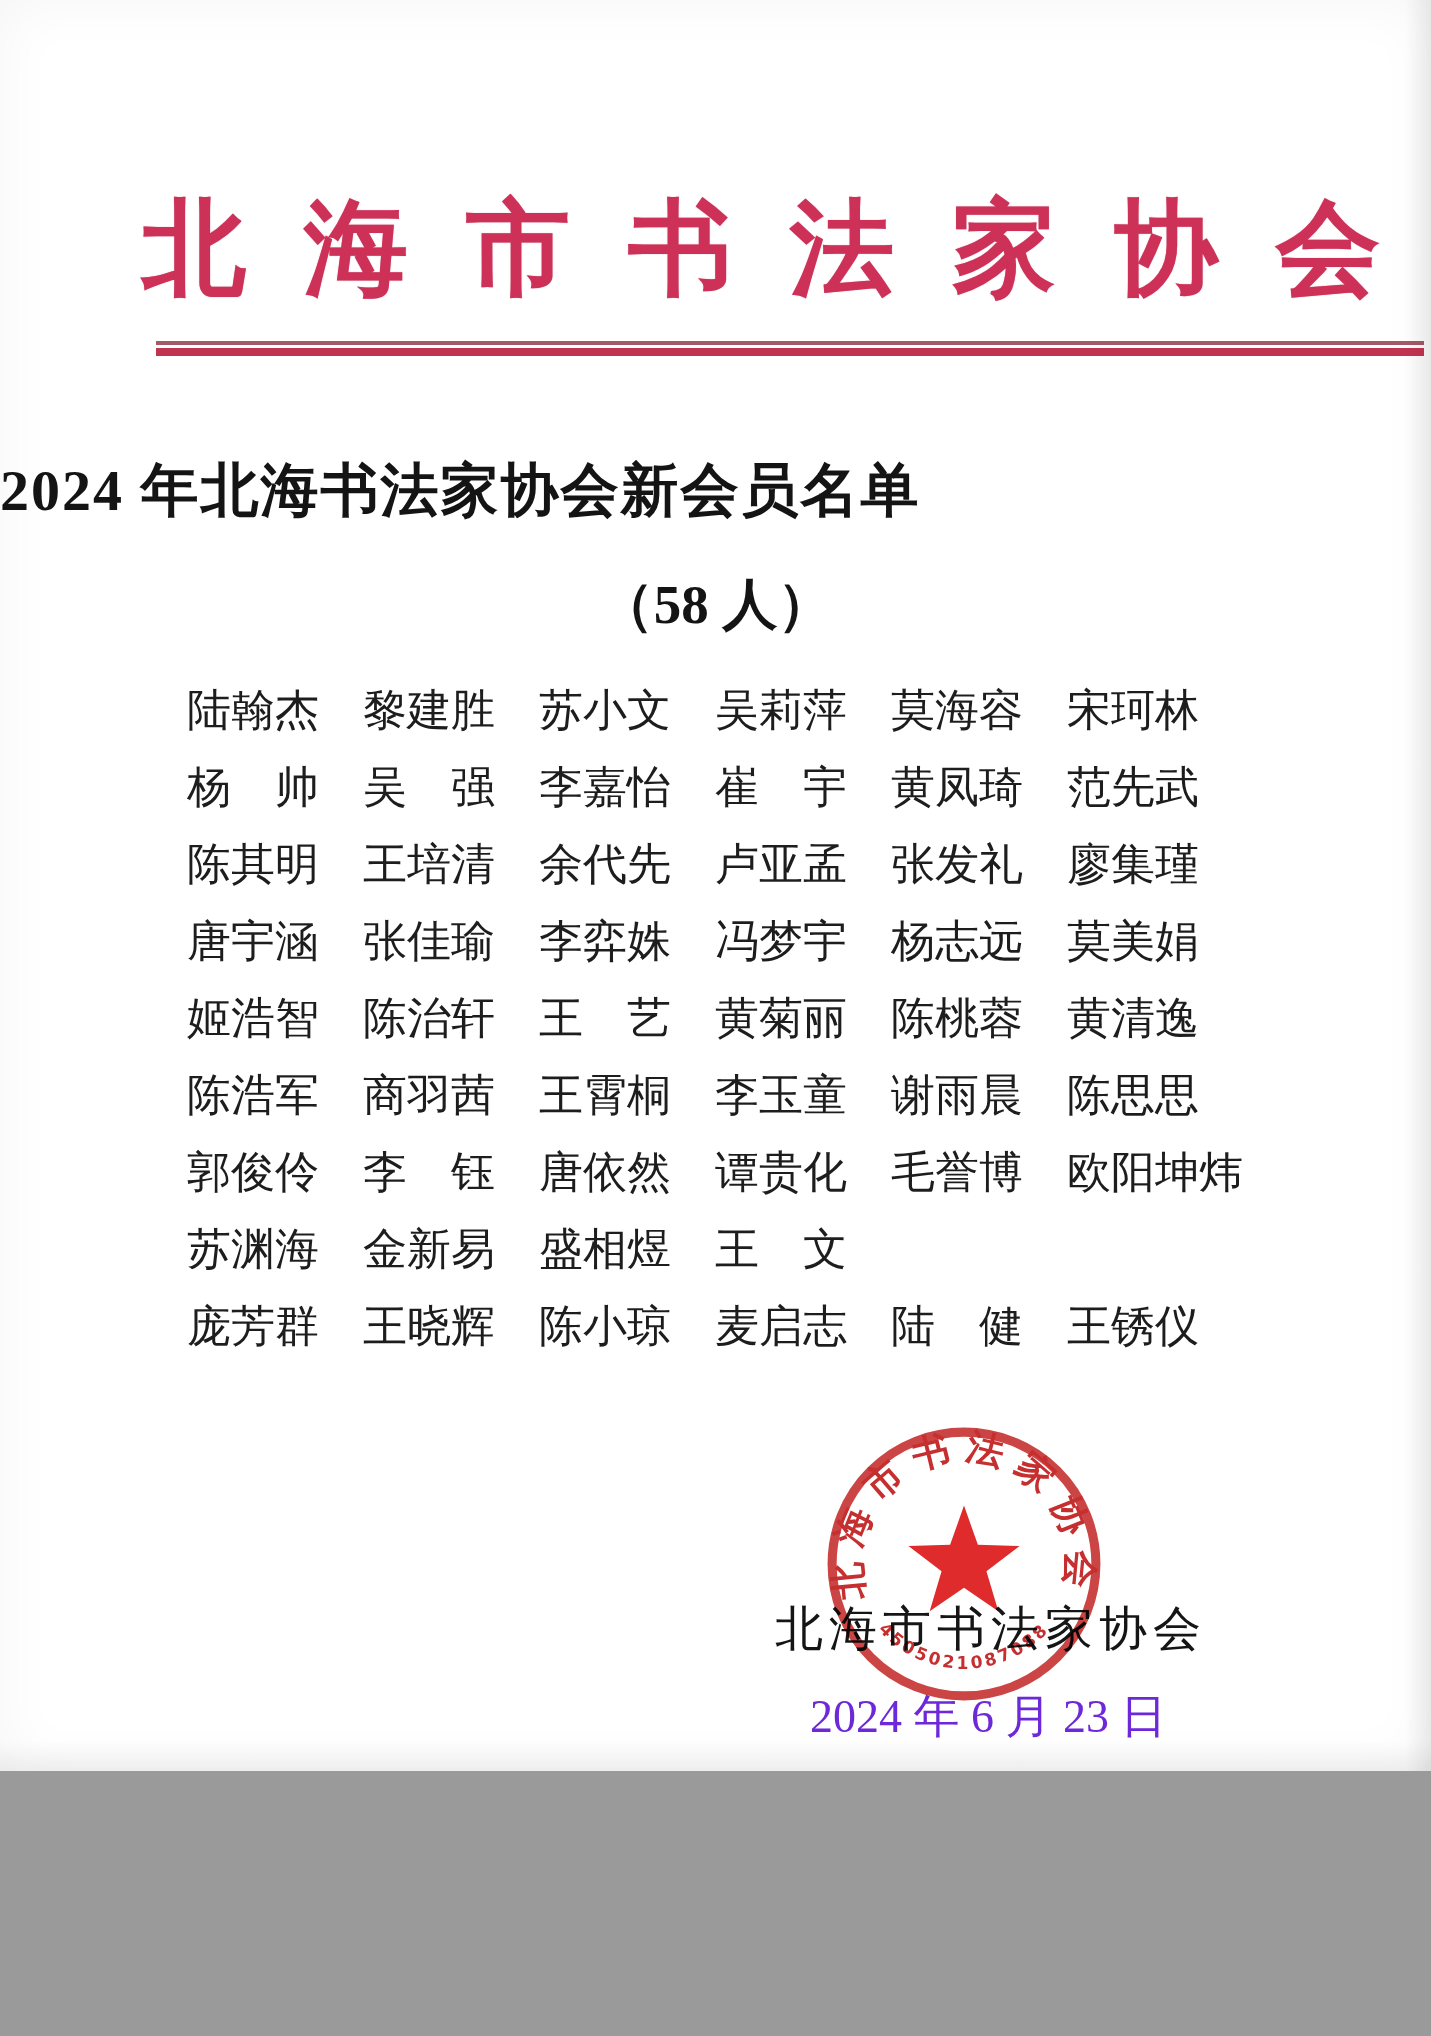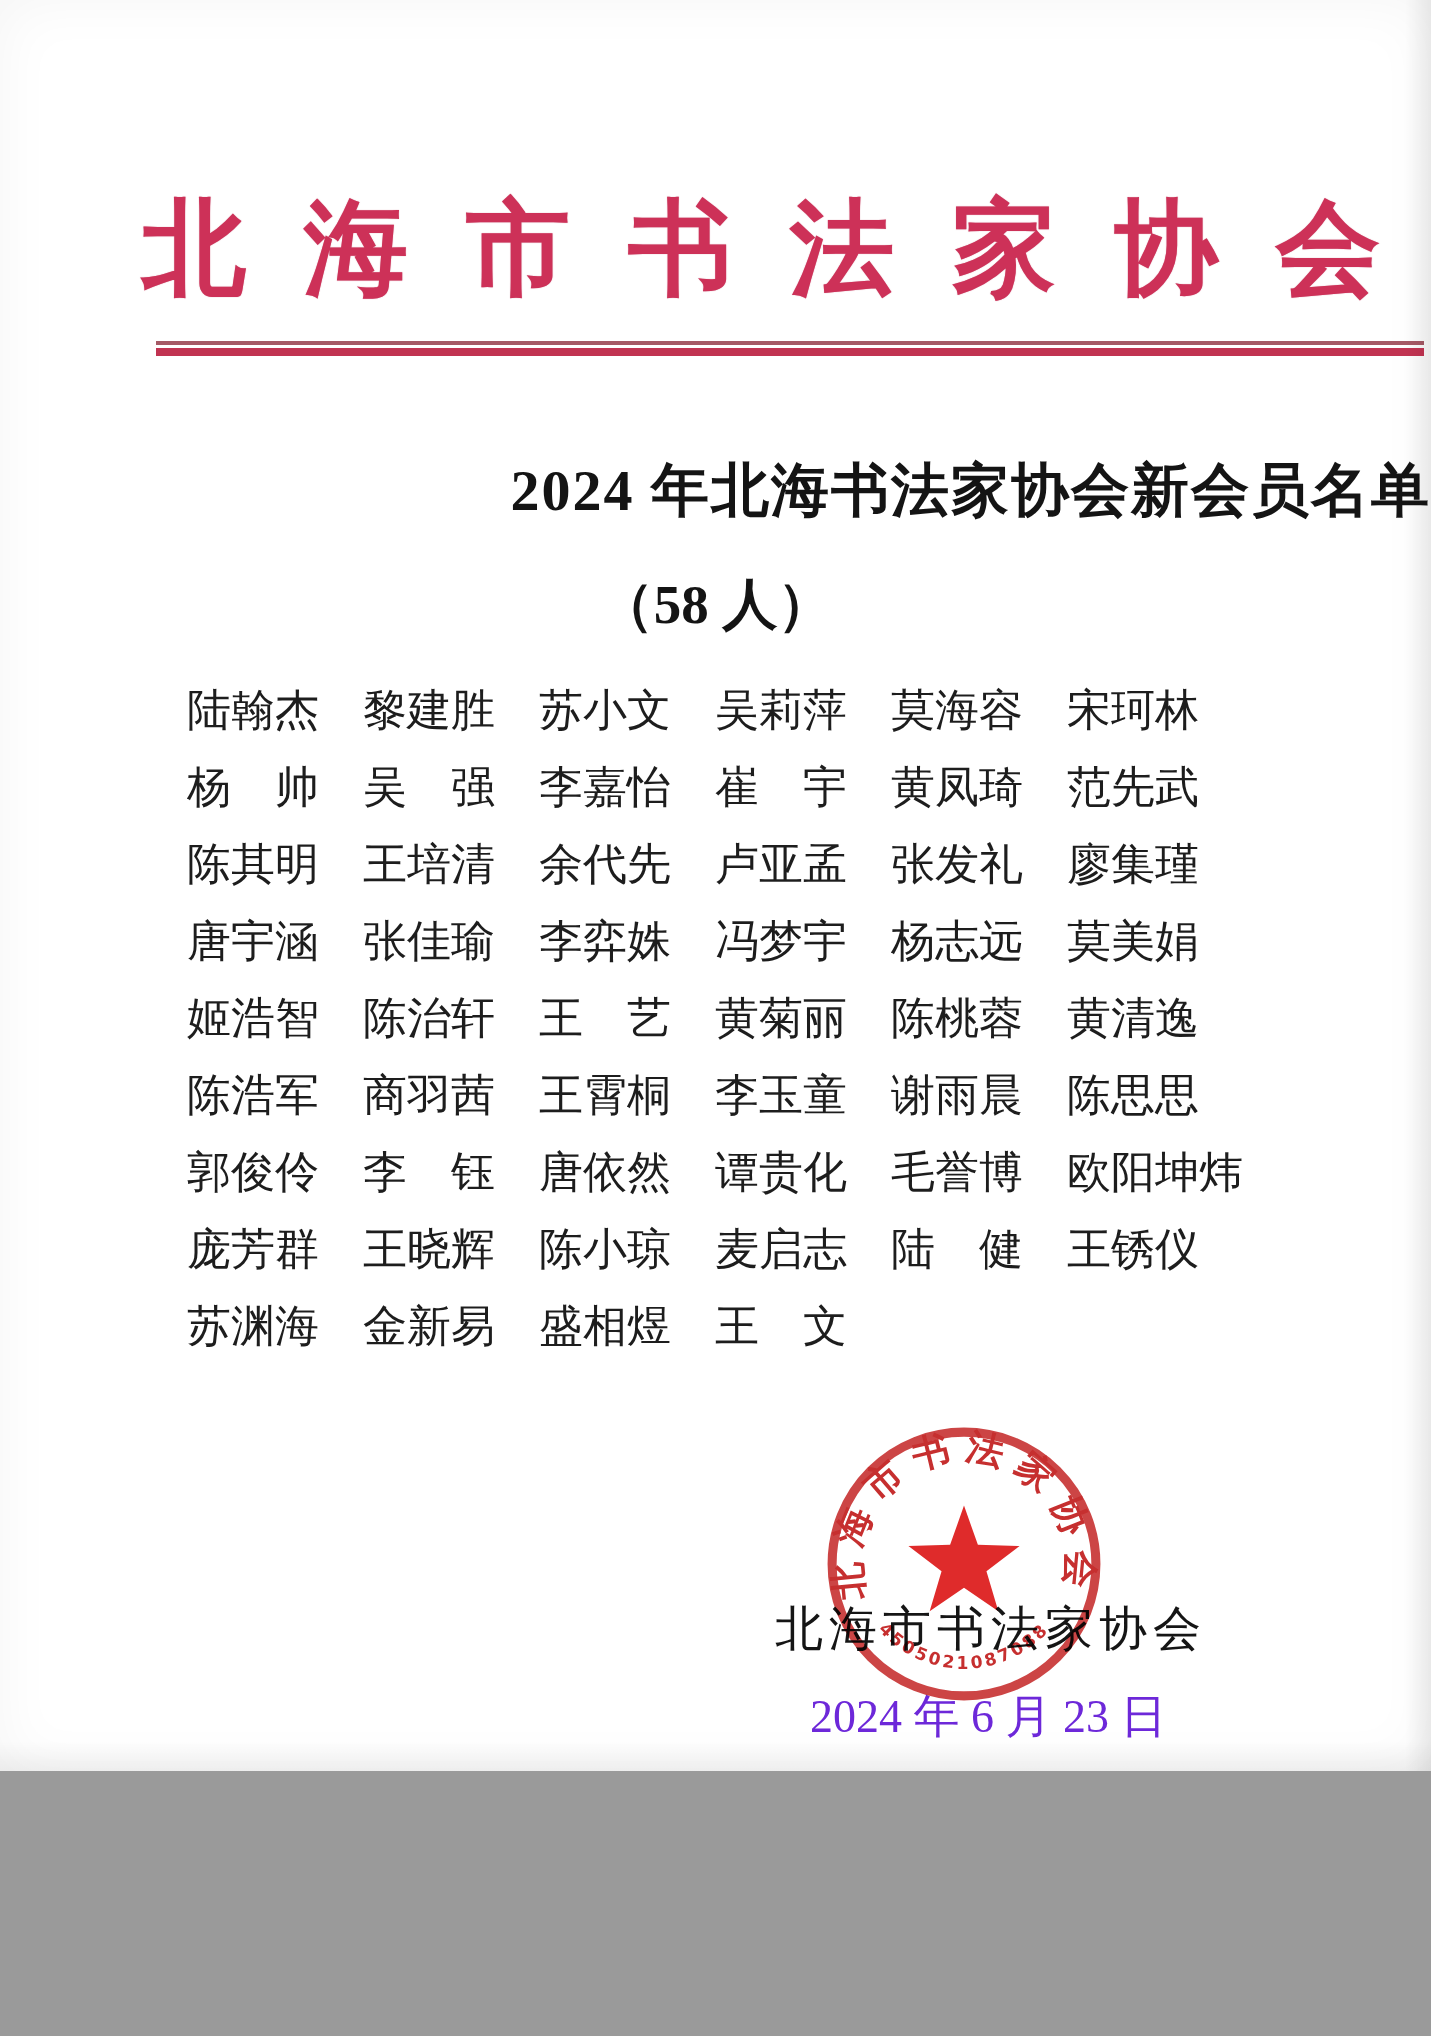--- a/index.html
+++ b/index.html
@@ -31,21 +31,21 @@
     letter-spacing:58px; white-space:nowrap;
     text-shadow:0 0 1px rgba(171,31,67,0.55);
   }
   .rule-wrap{ position:absolute; top:341px; left:156px; width:1268px; }
   .rule-thin { height:4px; background:#8e2f3f; opacity:0.8; }
   .rule-gap  { height:3px; }
   .rule-thick{ height:8px; background:#c13351; }
 
   .doc-title{
     position:absolute; top:452px; left:0; width:100%;
-    text-align:right;
+    text-align:left;
     font-size:58px; font-weight:bold; color:#141414;
     letter-spacing:2px;
   }
   .doc-subtitle{
     position:absolute; top:540px; left:0; width:100%;
     text-align:center;
     font-size:55px; font-weight:bold; color:#141414;margin-top:28px;
   }
 
   .members{
@@ -143,32 +143,32 @@
     </div>
     <div class="member-row">
       <span class="name">郭俊伶</span>
       <span class="name">李　钰</span>
       <span class="name">唐依然</span>
       <span class="name">谭贵化</span>
       <span class="name">毛誉博</span>
       <span class="name">欧阳坤炜</span>
     </div>
     <div class="member-row">
+      <span class="name">苏渊海</span>
+      <span class="name">金新易</span>
+      <span class="name">盛相煜</span>
+      <span class="name">王　文</span>
+    </div>
+    <div class="member-row">
       <span class="name">庞芳群</span>
       <span class="name">王晓辉</span>
       <span class="name">陈小琼</span>
       <span class="name">麦启志</span>
       <span class="name">陆　健</span>
       <span class="name">王锈仪</span>
-    </div>
-    <div class="member-row">
-      <span class="name">苏渊海</span>
-      <span class="name">金新易</span>
-      <span class="name">盛相煜</span>
-      <span class="name">王　文</span>
     </div>
   </div>
 
   <div class="signature">北海市书法家协会</div>
   <div class="doc-date">2024 年 6 月 23 日</div>
 
   <svg class="seal" viewBox="0 0 290 290" xmlns="http://www.w3.org/2000/svg">
     <circle cx="145" cy="145" r="131" fill="none" stroke="#c32222" stroke-width="9" opacity="0.9"></circle>
     <polygon fill="#dd1d1d" points="145,87 158.8,126 200.2,127.1 167.3,152.3 179.1,191.9 145,168.5 110.9,191.9 122.7,152.3 89.8,127.1 131.2,126"></polygon>
     <defs>

